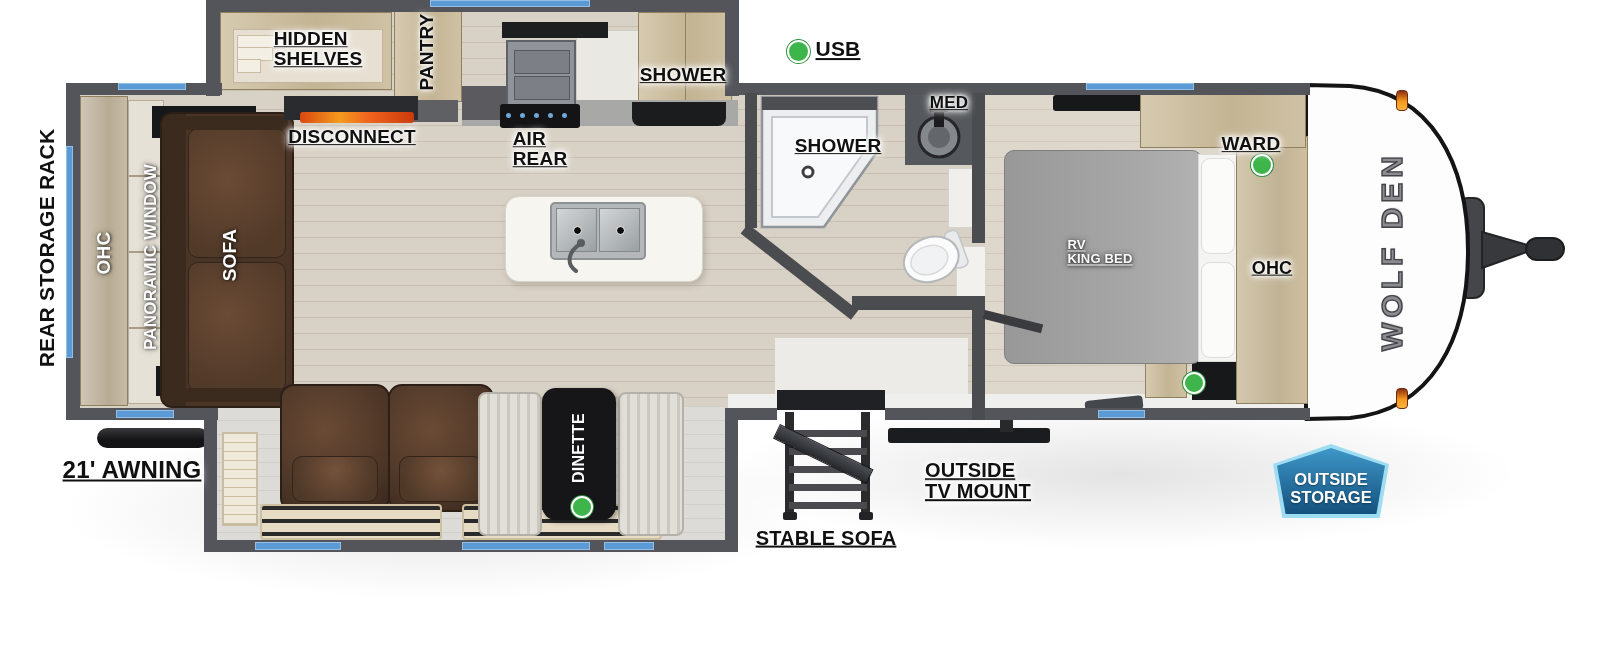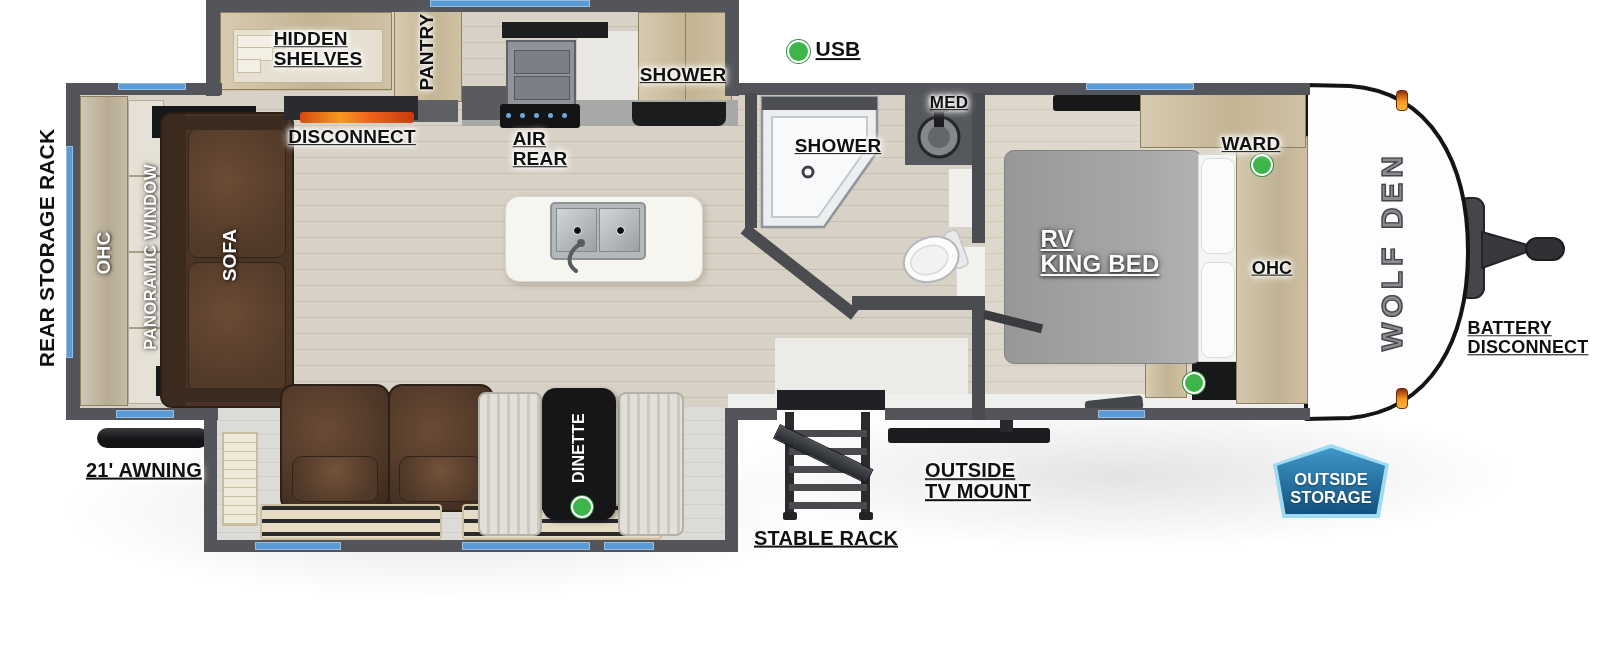--- a/index.html
+++ b/index.html
@@ -241,24 +241,22 @@
   <div class="lbl" style="left:318px;top:49px;font-size:19px;">HIDDEN
 SHELVES</div>
   <div class="lbl" style="left:352px;top:137px;font-size:19px;">DISCONNECT</div>
   <div class="vlbl" style="left:427px;top:52px;font-size:19px;">PANTRY</div>
   <div class="lbl" style="left:540px;top:149px;font-size:19px;">AIR
 REAR</div>
   <div class="lbl" style="left:683px;top:75px;font-size:19px;">SHOWER</div>
   <div class="lbl" style="left:838px;top:146px;font-size:19px;">SHOWER</div>
   <div class="lbl" style="left:949px;top:103px;font-size:17px;">MED</div>
   <div class="lbl" style="left:1251px;top:120px;font-size:19px;margin-top:24px;">WARD</div>
-  <div class="lbl white" style="left:1100px;top:252px;font-size:24px;">RV
+  <div class="lbl white" style="left:1100px;top:252px;font-size:13px;">RV
 KING BED</div>
   <div class="lbl" style="left:1272px;top:268px;font-size:18px;">OHC</div>
   <div class="vlbl white" style="left:579px;top:448px;font-size:16px;text-shadow:none;">DINETTE</div>
-  <div class="lbl" style="left:144px;top:470px;font-size:20px;">21' AWNING</div>
-  <div class="lbl" style="left:826px;top:538px;font-size:20px;">STABLE RACK</div>
+  <div class="lbl" style="left:132px;top:470px;font-size:24px;">21' AWNING</div>
+  <div class="lbl" style="left:826px;top:538px;font-size:20px;">STABLE SOFA</div>
   <div class="lbl" style="left:978px;top:481px;font-size:20px;">OUTSIDE
 TV MOUNT</div>
-  <div class="lbl" style="left:1528px;top:338px;font-size:18px;">BATTERY
-DISCONNECT</div>
 
 </div>
 
 </body></html>

